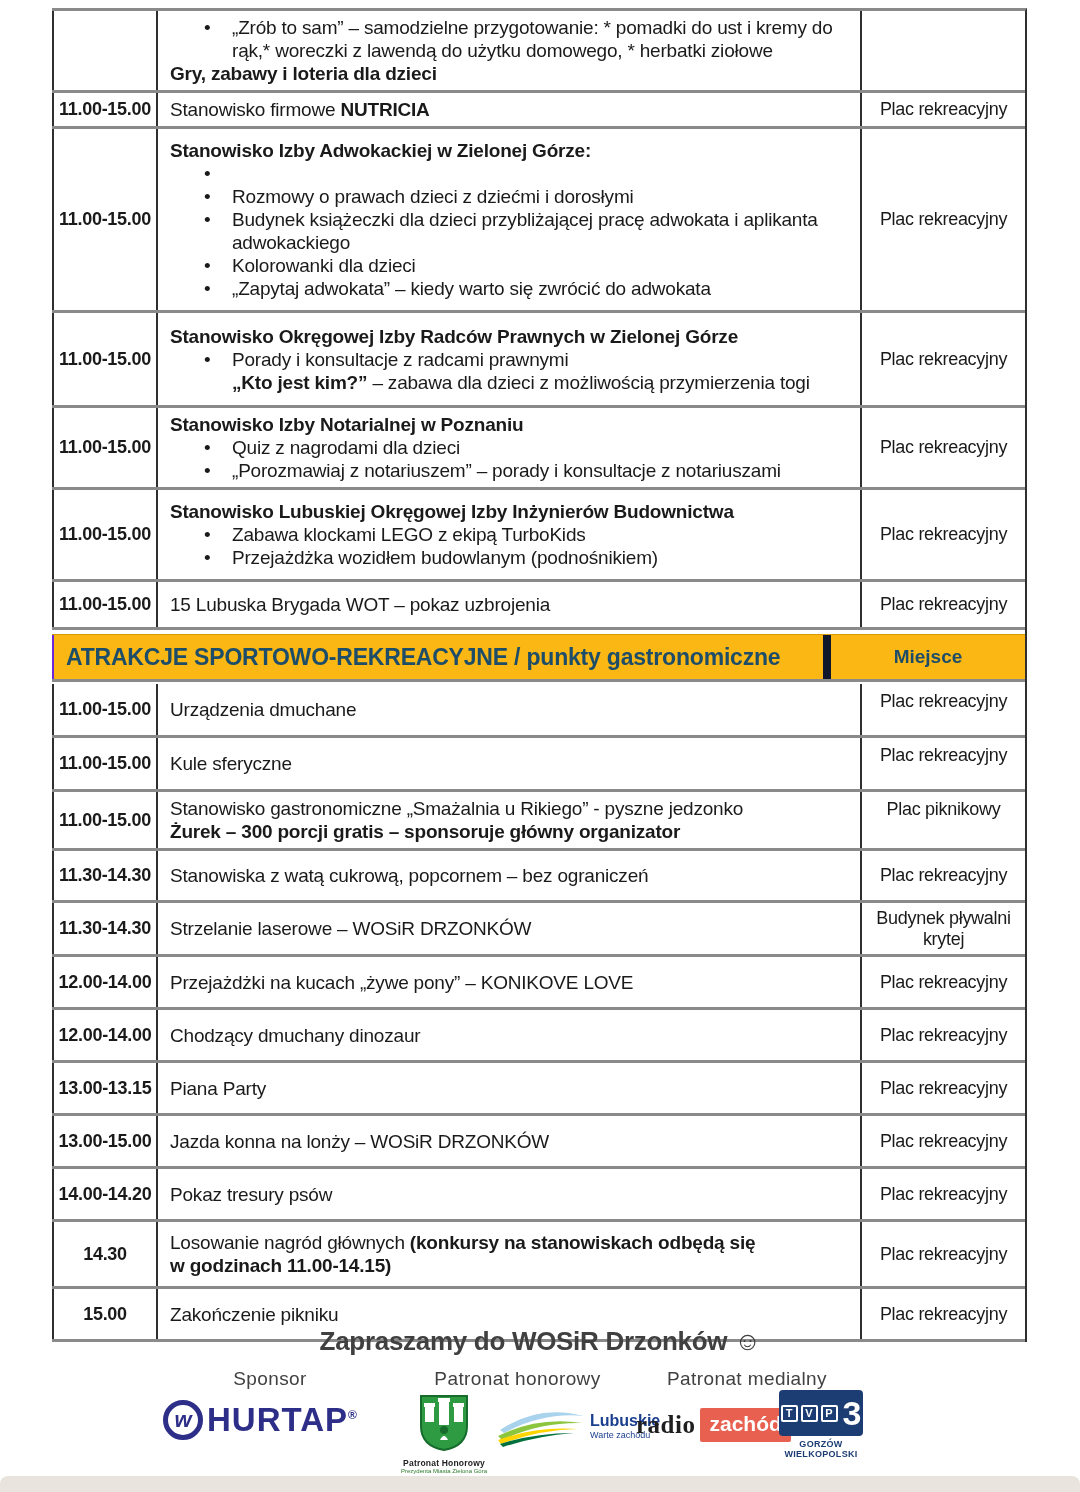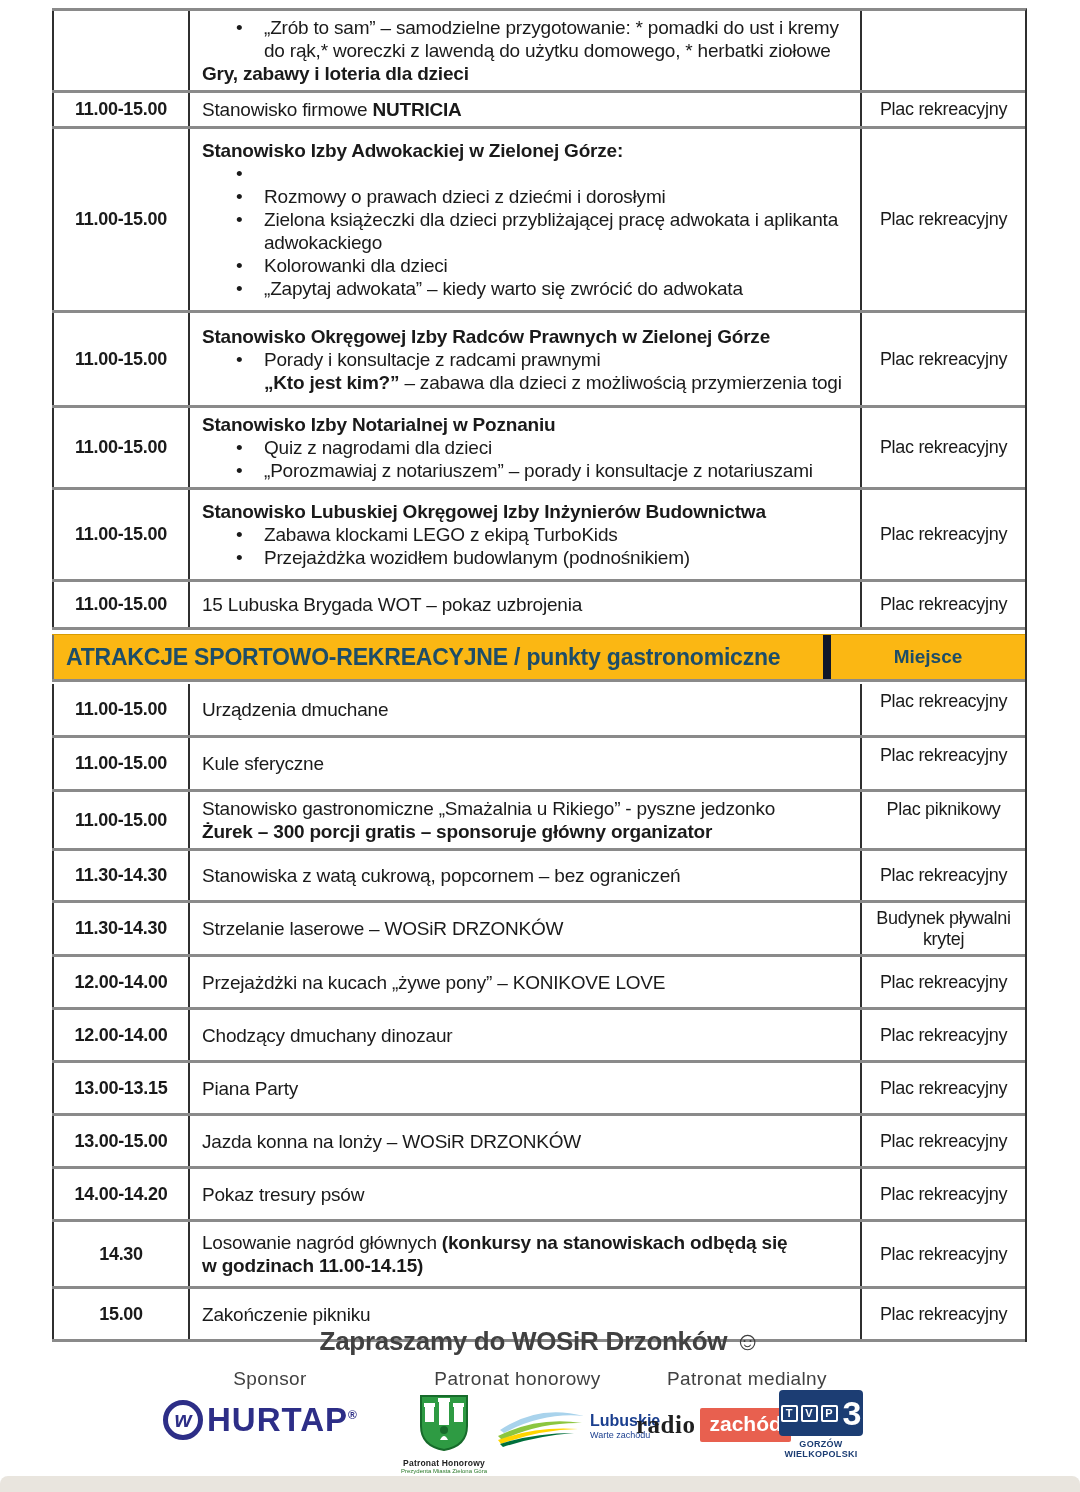--- a/index.html
+++ b/index.html
@@ -5,35 +5,35 @@
   html,body{margin:0;padding:0;}
   body{width:1080px;height:1492px;position:relative;background:#ffffff;overflow:hidden;
        font-family:"Liberation Sans", sans-serif;color:#1a1a1a;}
   #page{position:absolute;inset:0;}
 
   
   #schedule{position:absolute;left:52px;top:8px;width:975px;border-top:3px solid #8a8a8a;
             border-right:2px solid #2f2f2f;box-sizing:border-box;}
   .trow{display:flex;border-bottom:3px solid #8a8a8a;box-sizing:border-box;background:#fff;}
   .cell{box-sizing:border-box;border-left:2px solid #2f2f2f;display:flex;flex-direction:column;justify-content:center;}
-  .cell.time{width:136px;flex:none;align-items:center;font-weight:bold;font-size:18px;letter-spacing:-0.3px;text-align:center;}
+  .cell.time{width:104px;flex:none;align-items:center;font-weight:bold;font-size:18px;letter-spacing:-0.3px;text-align:center;}
   .cell.desc{flex:1;padding:5px 8px 5px 0;font-size:19px;line-height:23px;letter-spacing:-0.2px;}
   .cell.place{width:165px;flex:none;align-items:center;font-size:18px;letter-spacing:-0.3px;text-align:center;padding:4px 2px;}
   .cell.place.top{justify-content:flex-start;padding-top:7px;}
   .line{padding-left:12px;}
   .line.bullet{display:flex;padding-left:46px;}
   .line.indent{padding-left:74px;}
   .dot{width:28px;flex:none;font-size:19px;}
   .b{font-weight:bold;}
 
   
   .yellow-row{display:flex;background:#FBB713;margin:4px 0 2px 0;border-bottom:3px solid #8a8a8a;
               border-top:1px solid #d89c00;box-sizing:border-box;min-height:48px;}
   .yr-title{flex:1;display:flex;align-items:center;padding-left:12px;font-weight:bold;font-size:23px;
-            color:#1d4d68;letter-spacing:-0.2px;border-left:2px solid #737373;box-sizing:border-box;}
+            color:#1d4d68;letter-spacing:-0.2px;border-left:2px solid #6d28d9;box-sizing:border-box;}
   .yr-place{width:202px;flex:none;display:flex;align-items:center;justify-content:center;font-weight:bold;
             font-size:19px;color:#1d4d68;border-left:8px solid #0f172a;box-sizing:border-box;}
 
   
   #footer-title{position:absolute;left:0;top:1326px;width:1080px;text-align:center;
                 font-size:26px;font-weight:bold;color:#404040;letter-spacing:-0.3px;}
   .patron-label{position:absolute;top:1368px;font-size:19px;color:#414141;letter-spacing:0.4px;}
   #label-sponsor{left:180px;width:180px;text-align:center;}
   #label-honorary{left:420px;width:195px;text-align:center;}
   #label-media{left:652px;width:190px;text-align:center;}
@@ -105,21 +105,21 @@
             <div class="line"><span><span class="b">Stanowisko Izby Adwokackiej w Zielonej Górze:</span></span></div>
             <div class="line bullet">
               <span class="dot">•</span>
             </div>
             <div class="line bullet">
               <span class="dot">•</span>
               <span><span>Rozmowy o prawach dzieci z dziećmi i dorosłymi</span></span>
             </div>
             <div class="line bullet">
               <span class="dot">•</span>
-              <span><span>Zielona książeczki dla dzieci przybliżającej pracę adwokata i aplikanta adwokackiego</span></span>
+              <span><span>Budynek książeczki dla dzieci przybliżającej pracę adwokata i aplikanta adwokackiego</span></span>
             </div>
             <div class="line bullet">
               <span class="dot">•</span>
               <span><span>Kolorowanki dla dzieci</span></span>
             </div>
             <div class="line bullet">
               <span class="dot">•</span>
               <span><span>„Zapytaj adwokata” – kiedy warto się zwrócić do adwokata</span></span>
             </div>
           </div>

